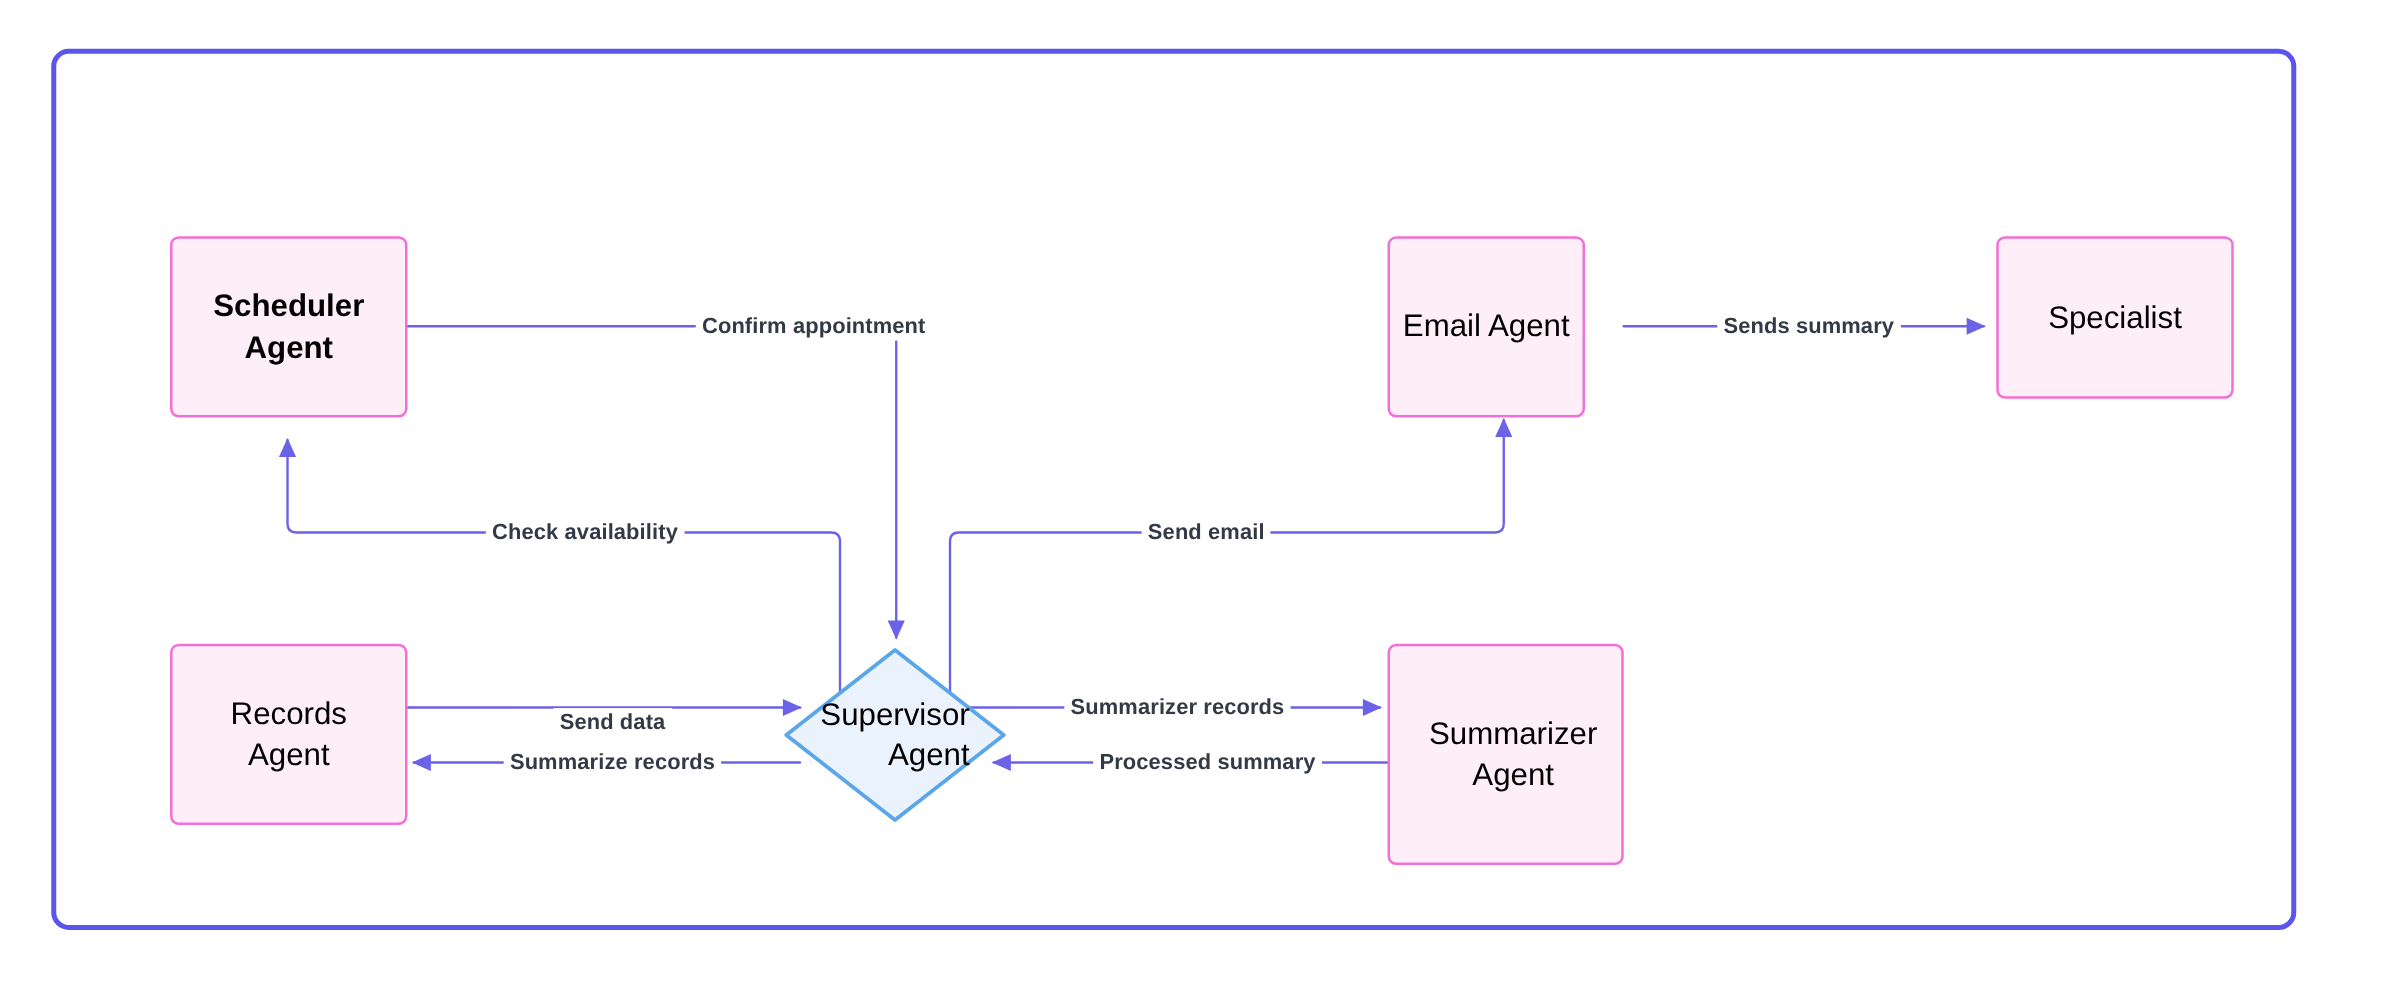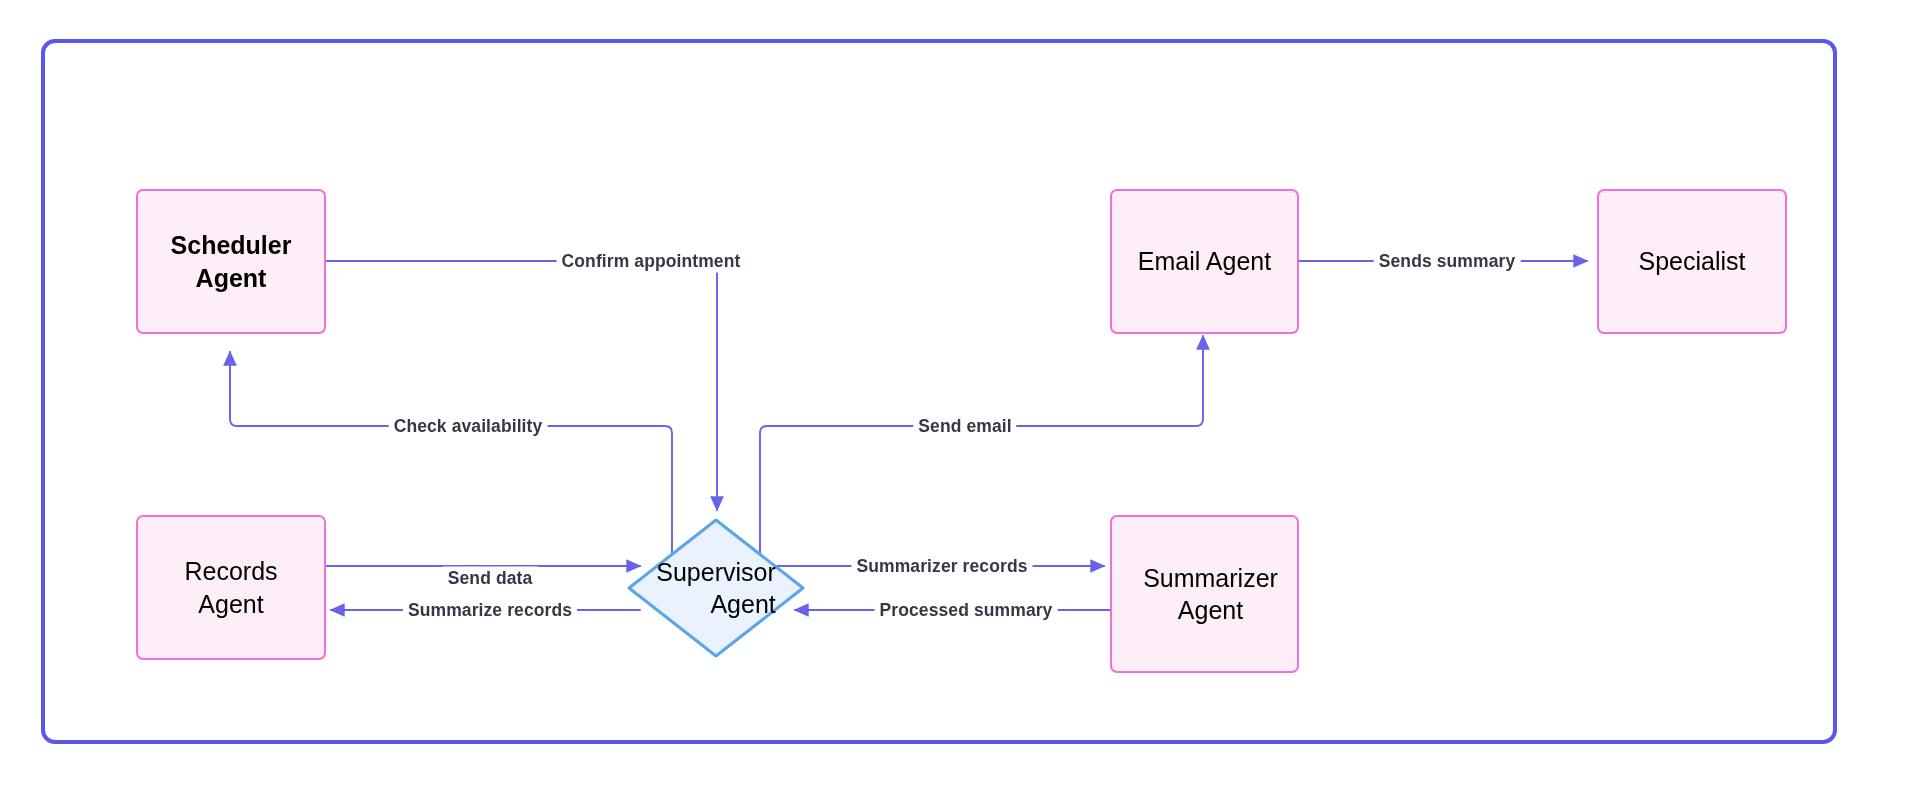--- a/index.html
+++ b/index.html
@@ -103,28 +103,28 @@
       <polygon points="91,4 178,72 91,140 4,72" fill="#eaf2fd" stroke="#5ba6e8" stroke-width="3" stroke-linejoin="round"></polygon>
     </svg>
     <div class="diamond-label">
       <span>
         <span>Supervisor</span><br>
         <span>Agent</span>
       </span>
     </div>
   </div>
 
-  <div class="node box" style="left:1110px;top:189px;width:189px;height:145px;">
+  <div class="node box" style="left:1110px;top:189px;width:158px;height:145px;">
     <span>Email Agent</span>
   </div>
 
-  <div class="node box" style="left:1110px;top:515px;width:189px;height:158px;padding-left:12px;">
+  <div class="node box" style="left:1110px;top:515px;width:189px;height:177px;padding-left:12px;">
     <span>
       <span>Summarizer</span><br>
       <span>Agent</span>
     </span>
   </div>
 
-  <div class="node box" style="left:1597px;top:189px;width:190px;height:145px;">
+  <div class="node box" style="left:1597px;top:189px;width:190px;height:130px;">
     <span>Specialist</span>
   </div>
 
 </div>
 
 </body></html>

